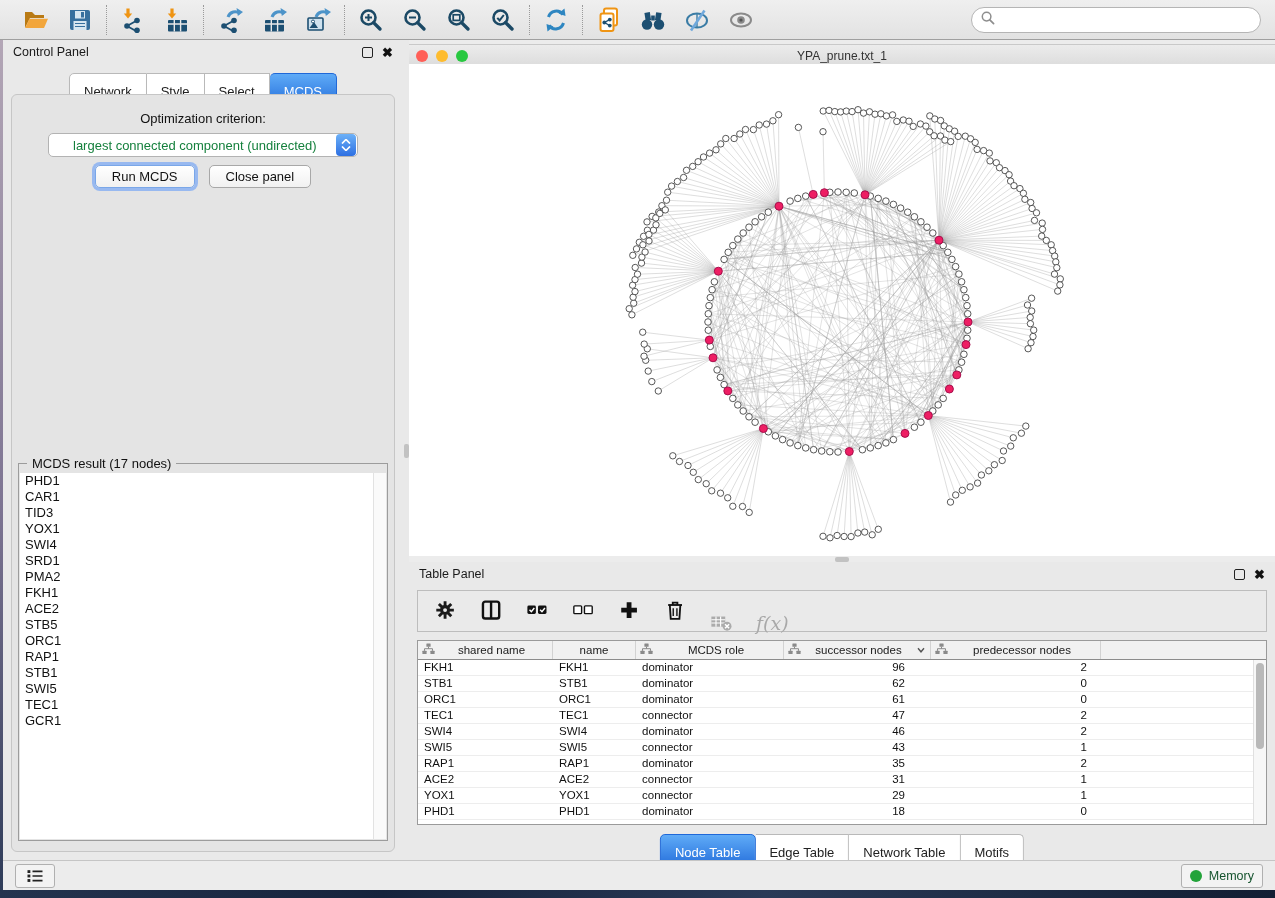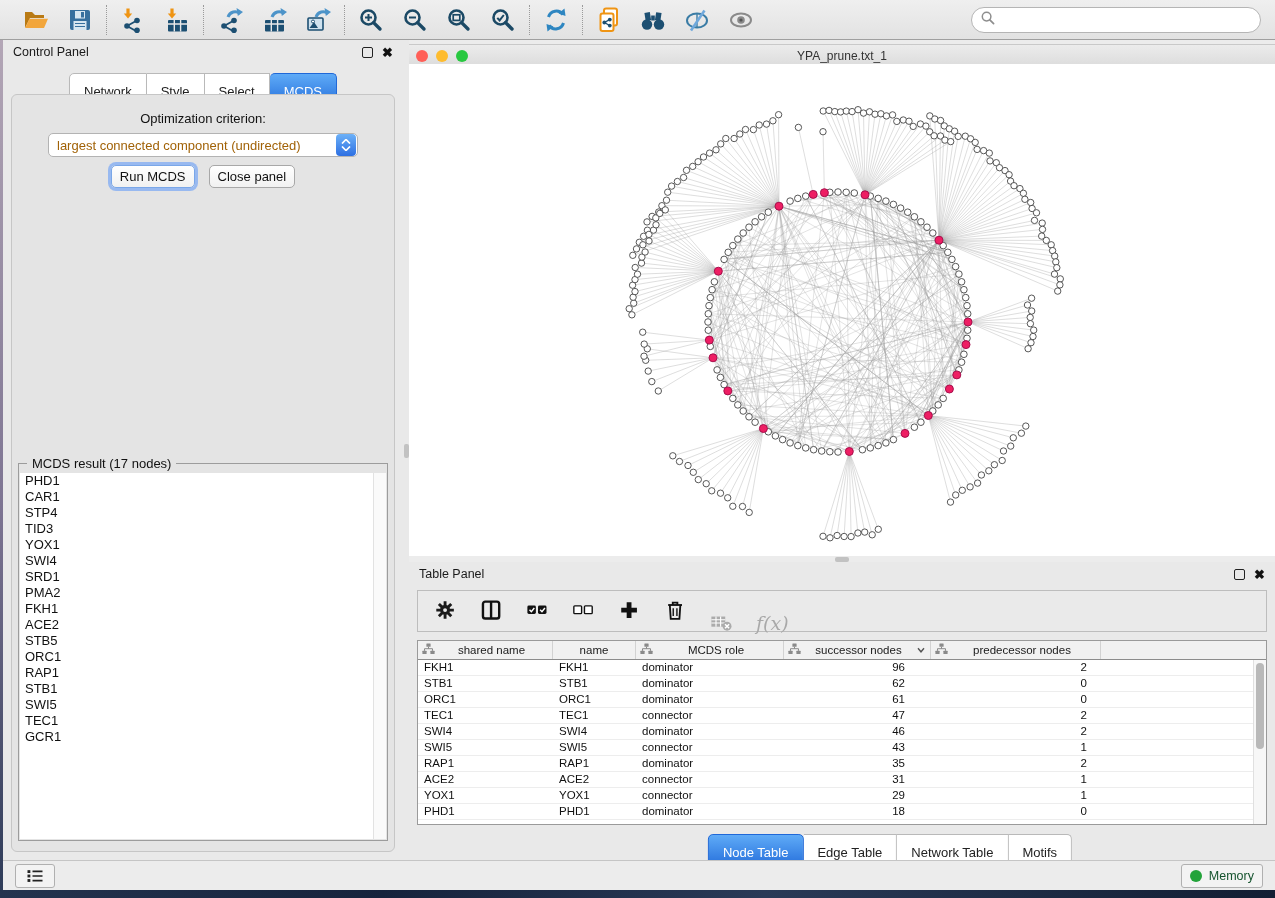--- a/index.html
+++ b/index.html
@@ -43,26 +43,26 @@
     cursor:pointer; white-space:nowrap; border-left-width:0; }
   .seg-tab:first-child { border-left-width:1px; border-radius:5px 0 0 5px; }
   .seg-tab:last-child { border-radius:0 5px 5px 0; }
   .seg-tab.active { background:linear-gradient(#5fabf7,#1f68d8); color:#fff; border-color:#1f68d8; border-radius:5px; }
 
   #cp-content { position:absolute; left:8px; right:8px; top:54px; bottom:8px;
     background:#e4e4e4; border:1px solid #c6c6c6; border-radius:6px; }
   #opt-label { position:absolute; top:16px; left:0; right:0; text-align:center; font-size:13px; color:#111; }
   #opt-select { position:absolute; top:38px; left:36px; right:36px; height:24px; background:#fff;
     border:1px solid #b3b3b3; border-radius:5px; display:flex; align-items:center; cursor:pointer; }
-  #opt-select .sel-text { flex:1; font-size:13px; padding:0 8px; color:#a16207; white-space:nowrap; overflow:hidden; }
+  #opt-select .sel-text { flex:1; font-size:13px; padding:0 24px; color:#15803d; white-space:nowrap; overflow:hidden; }
   .stepper { width:20px; height:22px; margin-right:1px; border-radius:4px; background:linear-gradient(#6cb1f8,#2d6fe2);
     display:flex; flex-direction:column; align-items:center; justify-content:center; gap:2px; }
   #cp-buttons { position:absolute; top:70px; left:0; right:0; display:flex; justify-content:center; gap:14px; }
   .btn { font-size:13px; color:#111; background:linear-gradient(#ffffff,#f1f1f1); border:1px solid #a8a8a8;
-    border-radius:5px; padding:3px 8px; cursor:pointer; font-family:"Liberation Sans", sans-serif; }
+    border-radius:5px; padding:3px 16px; cursor:pointer; font-family:"Liberation Sans", sans-serif; }
   .btn.focused { box-shadow:0 0 0 3px rgba(90,150,250,.55); border-color:#7aa7e8; }
 
   #result-box { position:absolute; left:6px; right:6px; top:368px; bottom:10px; border:1px solid #9c9c9c; }
   #result-legend { position:absolute; top:-8px; left:8px; background:#e4e4e4; padding:0 5px; font-size:13px; color:#111; }
   #result-list { position:absolute; left:1px; right:1px; top:9px; bottom:1px; background:#fff; overflow:hidden; }
   .result-item { font-size:13px; color:#111; line-height:16px; padding-left:5px; cursor:default; }
   #result-scroll { position:absolute; right:1px; top:9px; bottom:1px; width:13px; background:#fafafa; border-left:1px solid #e2e2e2; }
 
   
   #v-splitter { position:absolute; left:400px; top:0; width:6px; height:820px; background:#e9e9e9; }
@@ -96,21 +96,21 @@
   .th { display:flex; align-items:center; font-size:11.5px; color:#1a1a1a; border-right:1px solid #d2d2d2;
     padding:0 4px; cursor:pointer; overflow:hidden; }
   .th .th-label { flex:1; text-align:center; white-space:nowrap; }
   .th.filler { border-right:none; cursor:default; }
   .tr { display:flex; height:16px; border-bottom:1px solid #ededed; }
   .td { font-size:11.5px; color:#111; line-height:15px; padding:0 6px; white-space:nowrap; overflow:hidden; }
   .td.num { text-align:right; }
   #tp-scroll { position:absolute; right:0; top:19px; bottom:0; width:13px; background:#f7f7f7; border-left:1px solid #e0e0e0; }
   #tp-scroll .thumb { position:absolute; left:2px; top:3px; width:8px; height:86px; background:#b9b9b9; border-radius:5px; cursor:pointer; }
 
-  #tp-tabs { position:absolute; top:272px; left:50%; transform:translateX(-50%); display:flex;margin-left:48px; }
+  #tp-tabs { position:absolute; top:272px; left:50%; transform:translateX(-50%); display:flex; }
 
   
   #status-bar { position:absolute; left:3px; right:0; top:860px; height:30px; background:#ececec;
     border-top:1px solid #c5c5c5; display:flex; align-items:center; padding:0 12px; }
   #status-bar .spacer { flex:1; }
   .sb-btn { background:#f3f3f3; border:1px solid #b0b0b0; border-radius:3px; display:flex; align-items:center;
     gap:7px; padding:2px 8px; cursor:pointer; height:24px; }
   .mem-dot { width:12px; height:12px; border-radius:50%; }
   .mem-label { font-size:12.5px; color:#14532d; }
 </style>
@@ -320,21 +320,20 @@
         </div>
         <div id="cp-buttons">
           <button class="btn focused">Run MCDS</button>
           <button class="btn">Close panel</button>
         </div>
         <div id="result-box">
           <span id="result-legend">MCDS result (17 nodes)</span>
           <div id="result-list">
               <div class="result-item">PHD1</div>
               <div class="result-item">CAR1</div>
-              <div class="result-item">STP4</div>
               <div class="result-item">TID3</div>
               <div class="result-item">YOX1</div>
               <div class="result-item">SWI4</div>
               <div class="result-item">SRD1</div>
               <div class="result-item">PMA2</div>
               <div class="result-item">FKH1</div>
               <div class="result-item">ACE2</div>
               <div class="result-item">STB5</div>
               <div class="result-item">ORC1</div>
               <div class="result-item">RAP1</div>

